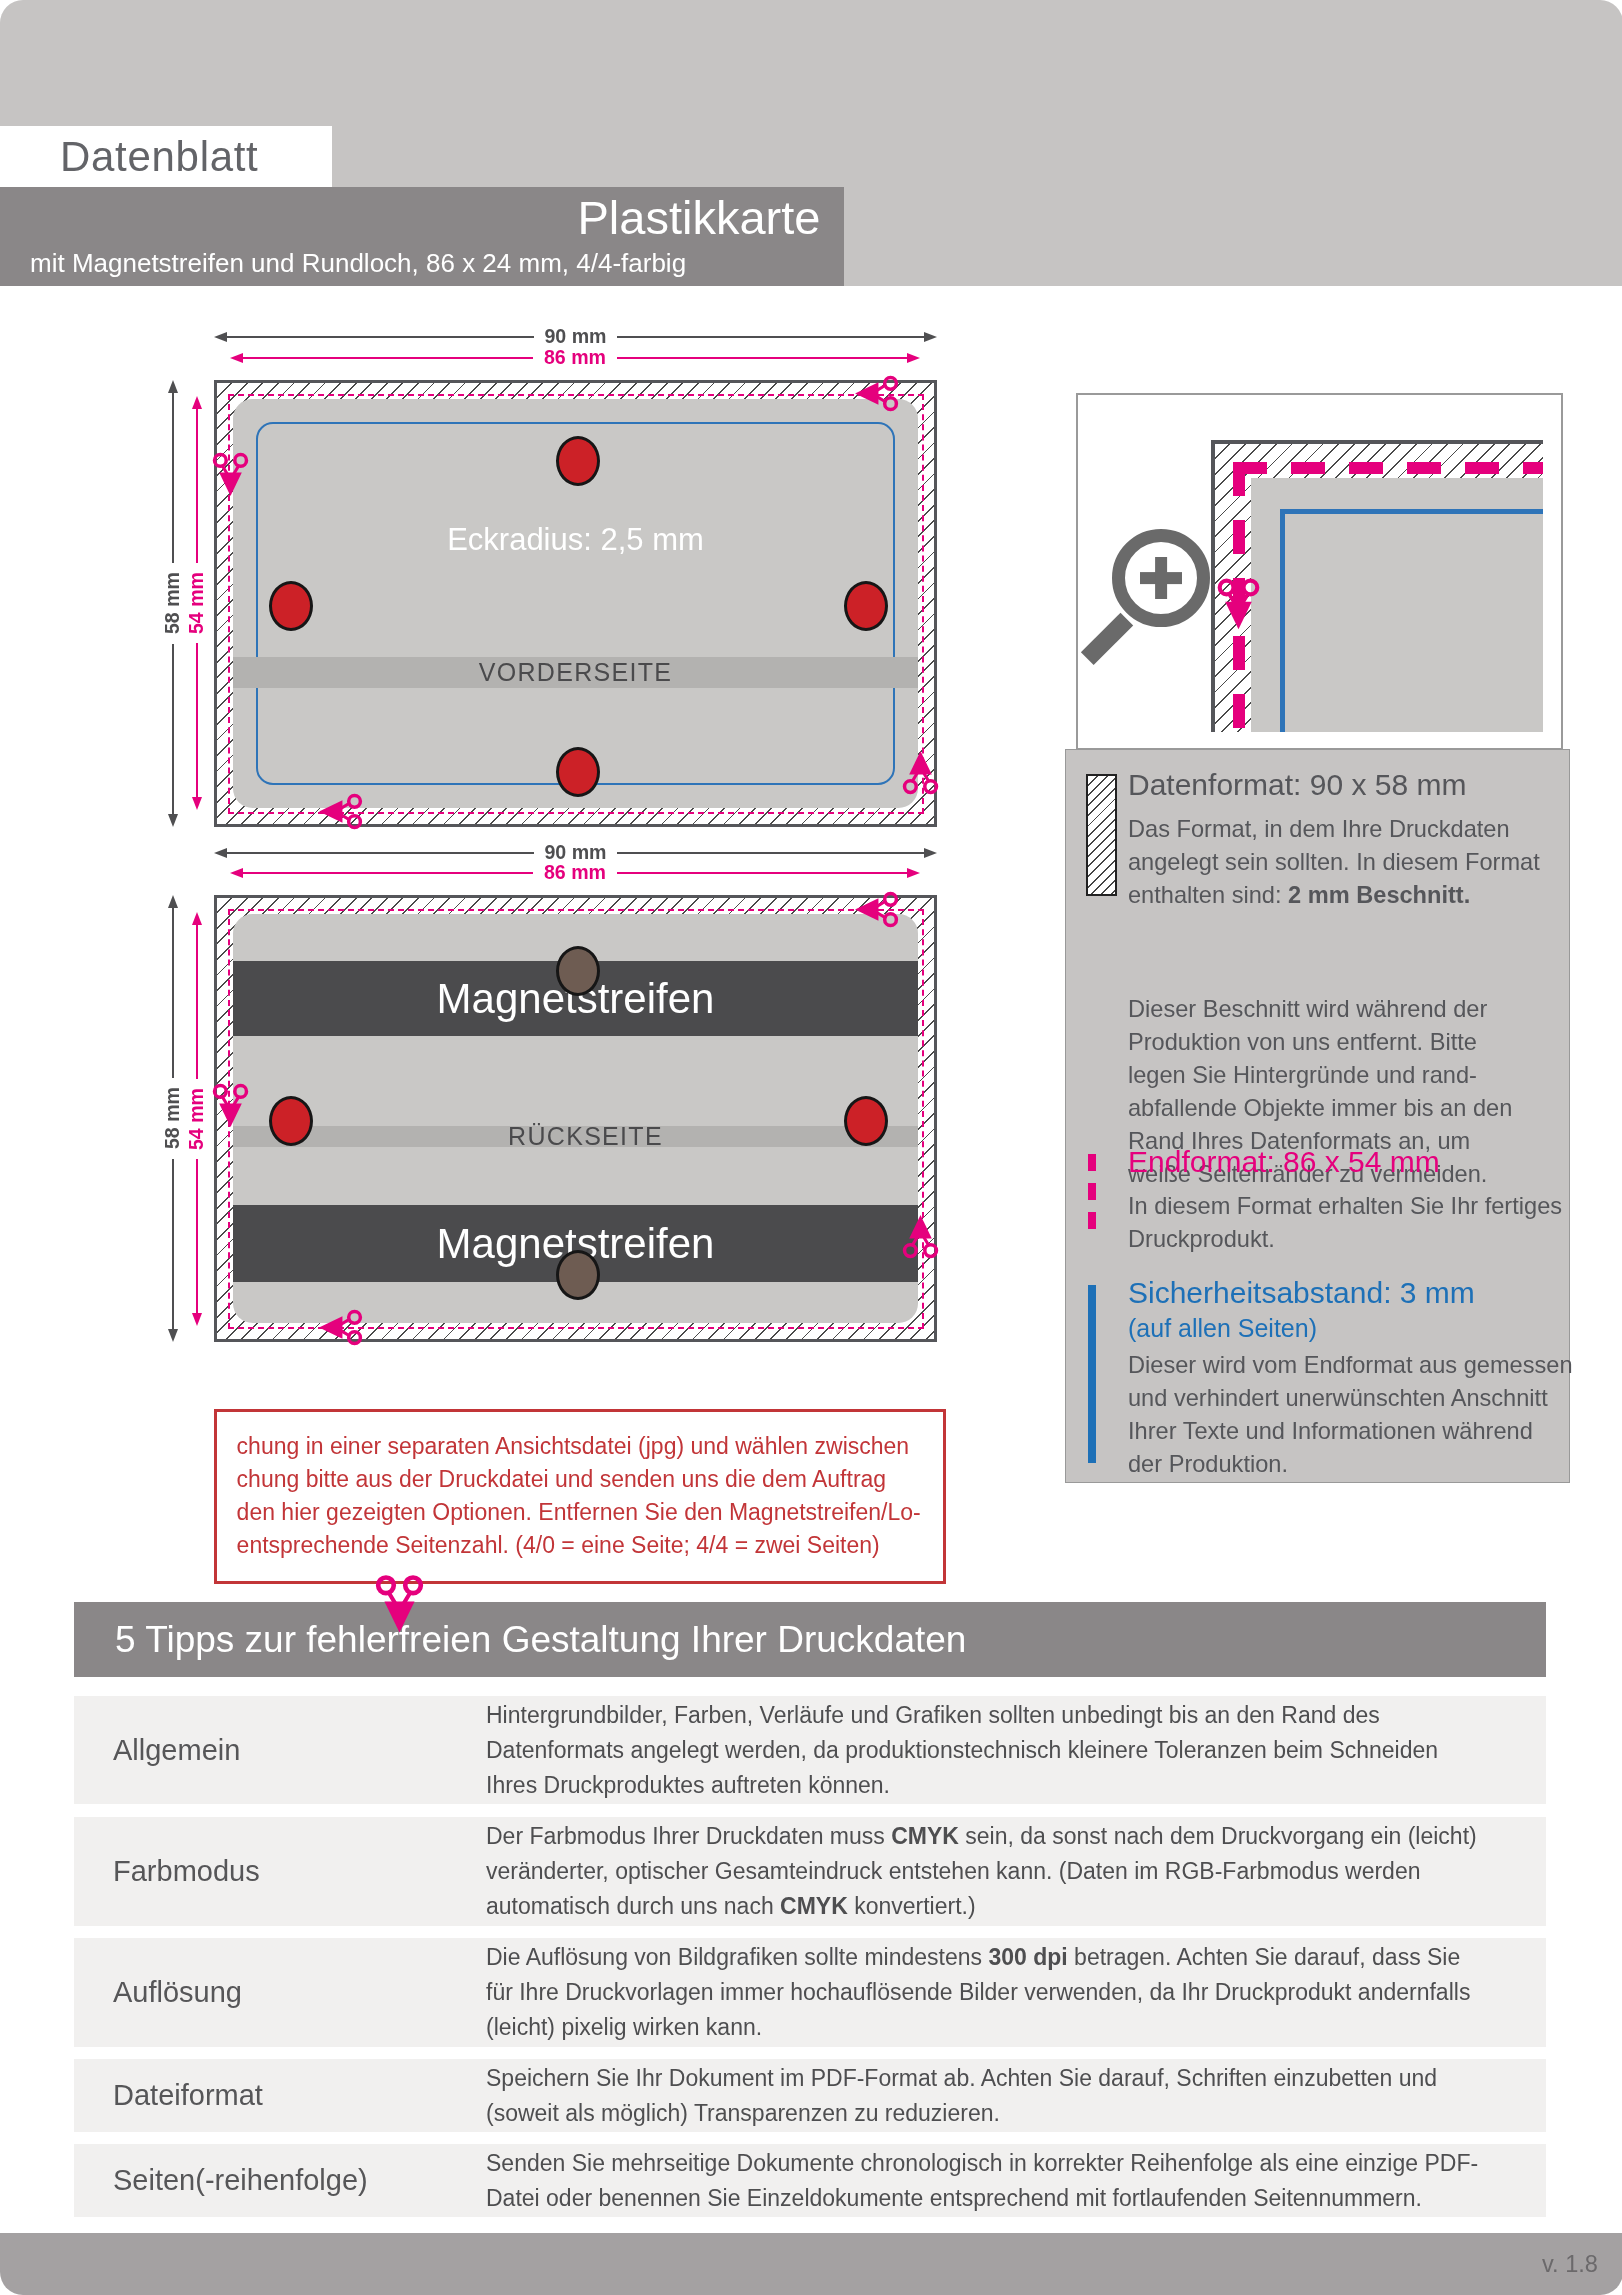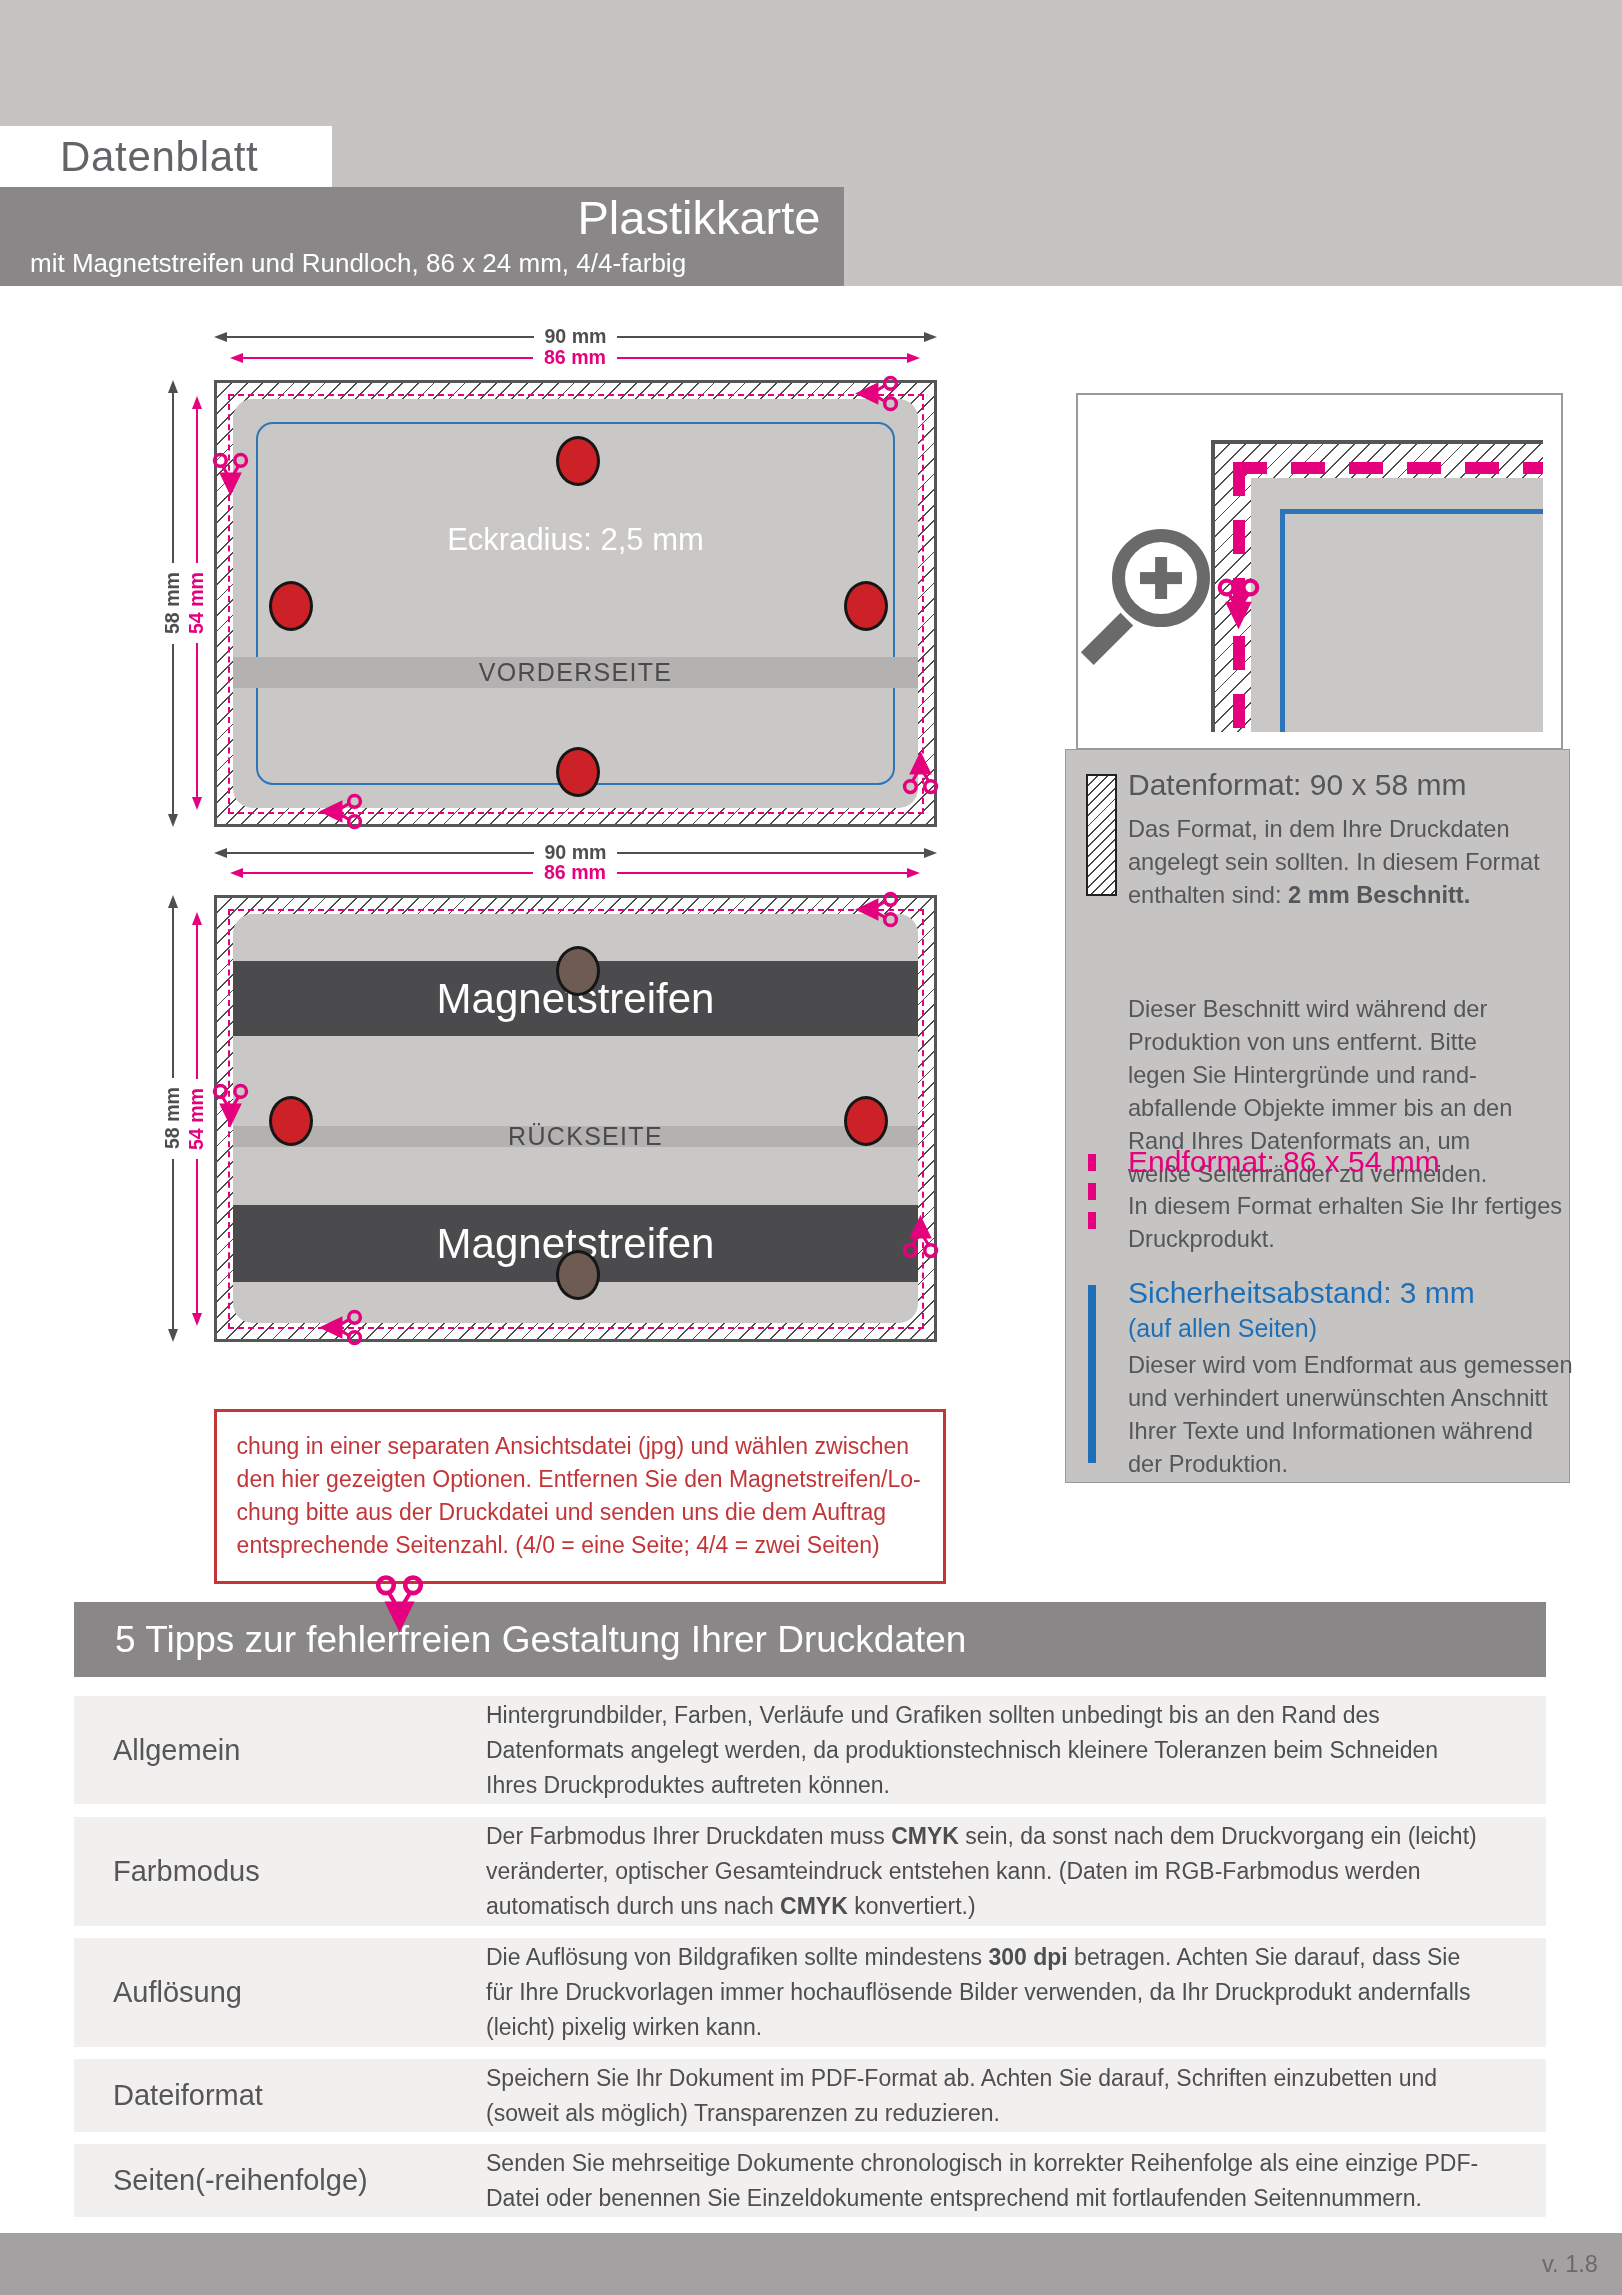--- a/index.html
+++ b/index.html
@@ -1,17 +1,17 @@
 <!DOCTYPE html>
 <html style="font-size:10.5px"><head>
 <meta charset="utf-8">
 <style>
   html,body{margin:0;padding:0;background:#ffffff;}
   body{font-family:"Liberation Sans","DejaVu Sans",sans-serif;}
-  .page{position:relative;width:1623px;height:2295px;background:#ffffff;overflow:hidden;}
+  .page{position:relative;width:1623px;height:2295px;background:#ffffff;overflow:hidden;border-radius:23px;}
   .abs{position:absolute;}
 
   
   .top-band{left:0;top:0;width:1623px;height:286px;background:#c6c4c3;}
   .datenblatt-box{left:0;top:126px;width:332px;height:61px;background:#ffffff;}
   .datenblatt-box span{position:absolute;left:60px;top:50%;transform:translateY(-50%);
        font-size:42px;color:#636468;letter-spacing:0.7px;}
   .product-band{left:0;top:187px;width:844px;height:99px;background:#8a8788;
        display:flex;flex-direction:column;justify-content:space-between;box-sizing:border-box;
        padding:6.5px 23.6px 7.9px 30px;}
@@ -261,22 +261,22 @@
       </svg>
     </span>
   <span class="abs sc" style="left:317px;top:1308px;">
       <svg width="47" height="39" viewBox="0 0 72 60">
         <use href="#scissors"></use>
       </svg>
     </span>
 
   <div class="abs info-box">
     <div>chung in einer separaten Ansichtsdatei (jpg) und wählen zwischen</div>
+    <div>chung bitte aus der Druckdatei und senden uns die dem Auftrag</div>
     <div>den hier gezeigten Optionen. Entfernen Sie den Magnetstreifen/Lo-</div>
-    <div>chung bitte aus der Druckdatei und senden uns die dem Auftrag</div>
     <div>entsprechende Seitenzahl. (4/0 = eine Seite; 4/4 = zwei Seiten)</div>
   </div>
 
   <div class="abs zoom-box">
     <div class="mag-circle"></div>
     <div class="mag-handle"></div>
     <div class="corner-ill hatch">
       <div class="ci-card"></div>
       <div class="ci-blue"></div>
       <div class="ci-dash-h"></div>

